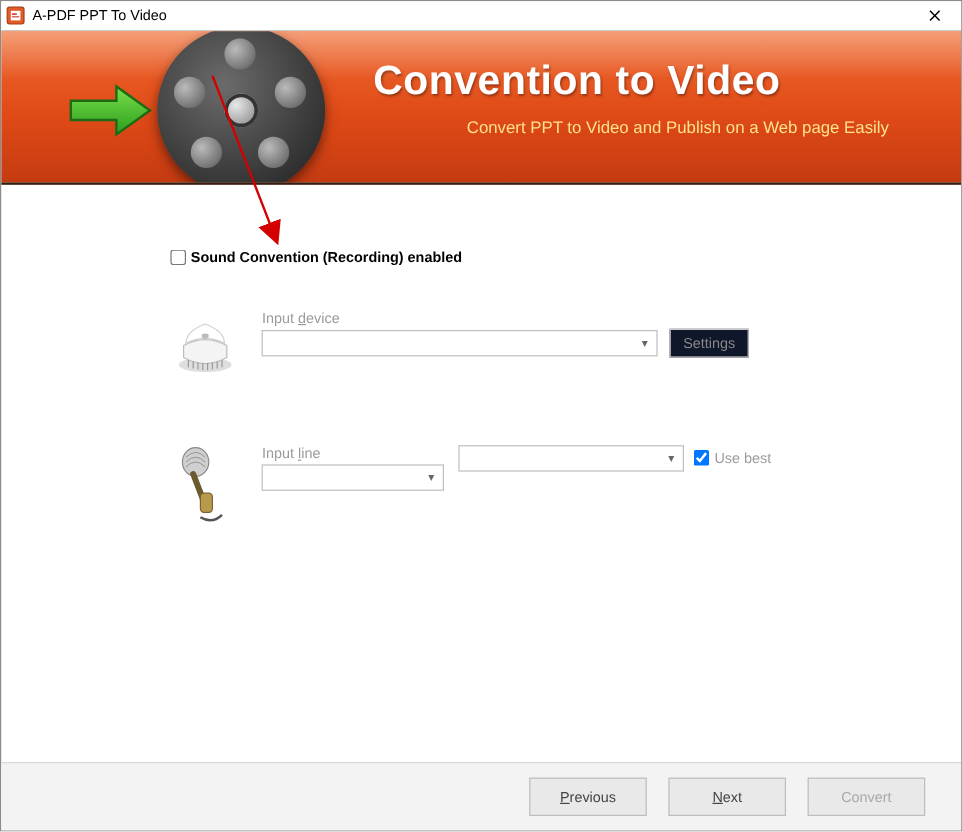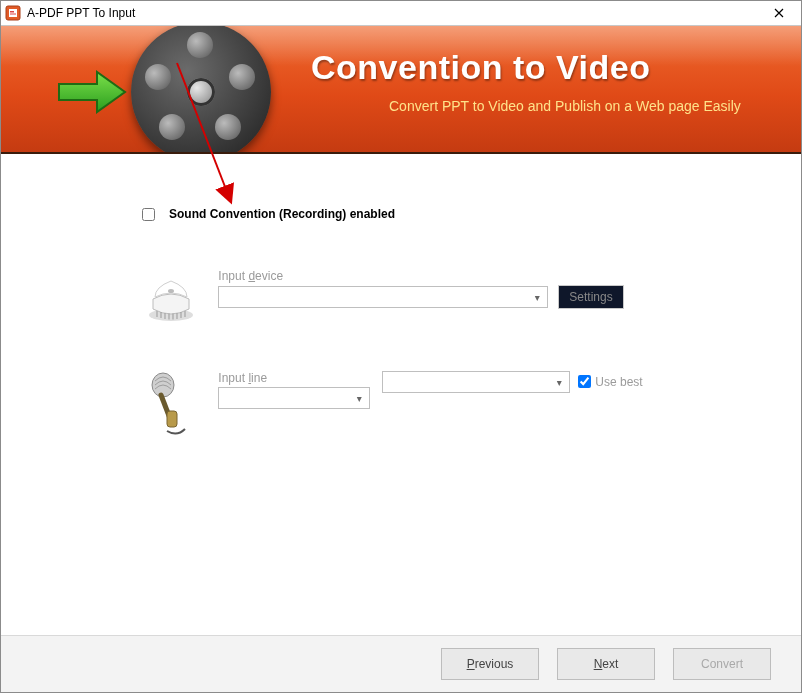--- a/index.html
+++ b/index.html
@@ -27,24 +27,24 @@
   .reel .h1{left:56px;top:10px}
   .reel .h2{left:98px;top:42px}
   .reel .h3{left:84px;top:92px}
   .reel .h4{left:28px;top:92px}
   .reel .h5{left:14px;top:42px}
   .reel .center{position:absolute;left:56px;top:56px;width:28px;height:28px;border-radius:50%;background:radial-gradient(circle at 35% 35%,#e8e8e8,#777);box-shadow:inset 0 0 0 3px #333}
   
   .ann-arrow{position:absolute;pointer-events:none}
   
   .content{position:absolute;left:0;right:0;top:152px;bottom:58px;padding:0}
-  .row-check{position:absolute;left:141px;top:54px;display:flex;align-items:flex-end;gap:14px}
+  .row-check{position:absolute;left:141px;top:54px;display:flex;align-items:flex-end;gap:4px}
   .row-check input[type=checkbox]{width:13px;height:13px;margin:0}
   .row-check label{font-weight:bold;font-size:12px;color:#000}
-  .section1{position:absolute;left:140px;top:116px}
+  .section1{position:absolute;left:140px;top:105px}
   .section2{position:absolute;left:140px;top:218px}
   .icon-col{width:60px;display:inline-block;vertical-align:top}
   .fields{display:inline-block;vertical-align:top;margin-left:14px}
   .lbl{color:#9b9b9b;font-size:12px;margin-bottom:2px}
   .lbl .ul{text-decoration:underline}
   .combo{height:22px;border:1px solid #bfbfbf;background:#fff;box-sizing:border-box;display:inline-flex;align-items:center;justify-content:flex-end;padding:0 2px;color:#555}
   .combo .chev{width:16px;text-align:center;color:#666;font-size:10px}
   .combo-lg{width:330px}
   .combo-sm{width:152px}
   .combo-md{width:188px}
@@ -66,21 +66,21 @@
 
   <div class="titlebar">
     <span class="app-icon">
       <svg width="16" height="16" viewBox="0 0 16 16">
         <rect x="1" y="1" width="14" height="14" rx="2" fill="#e25b27" stroke="#a93f18"></rect>
         <rect x="4" y="4" width="8" height="8" fill="#fff"></rect>
         <rect x="5" y="6" width="4" height="1.5" fill="#d44"></rect>
         <rect x="5" y="8.5" width="6" height="1" fill="#d44"></rect>
       </svg>
     </span>
-    <span class="title">A-PDF PPT To Input</span>
+    <span class="title">A-PDF PPT To Video</span>
     <div class="close">
       <svg width="10" height="10" viewBox="0 0 10 10">
         <path d="M1 1 L9 9 M9 1 L1 9" stroke="#000" stroke-width="1.2"></path>
       </svg>
     </div>
   </div>
 
   <div class="banner">
     <div class="shine"></div>
     <svg class="arrow-big" viewBox="0 0 70 44">

